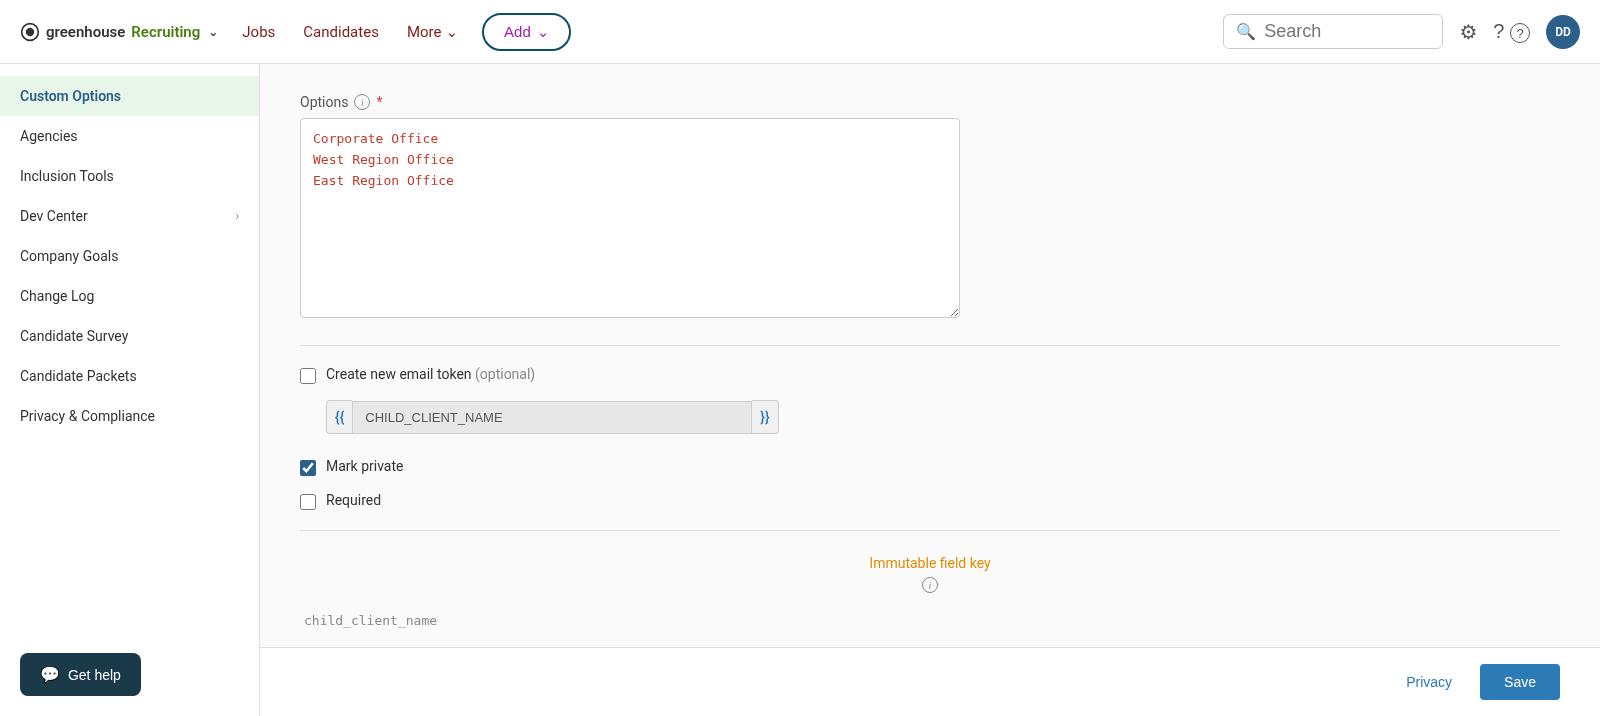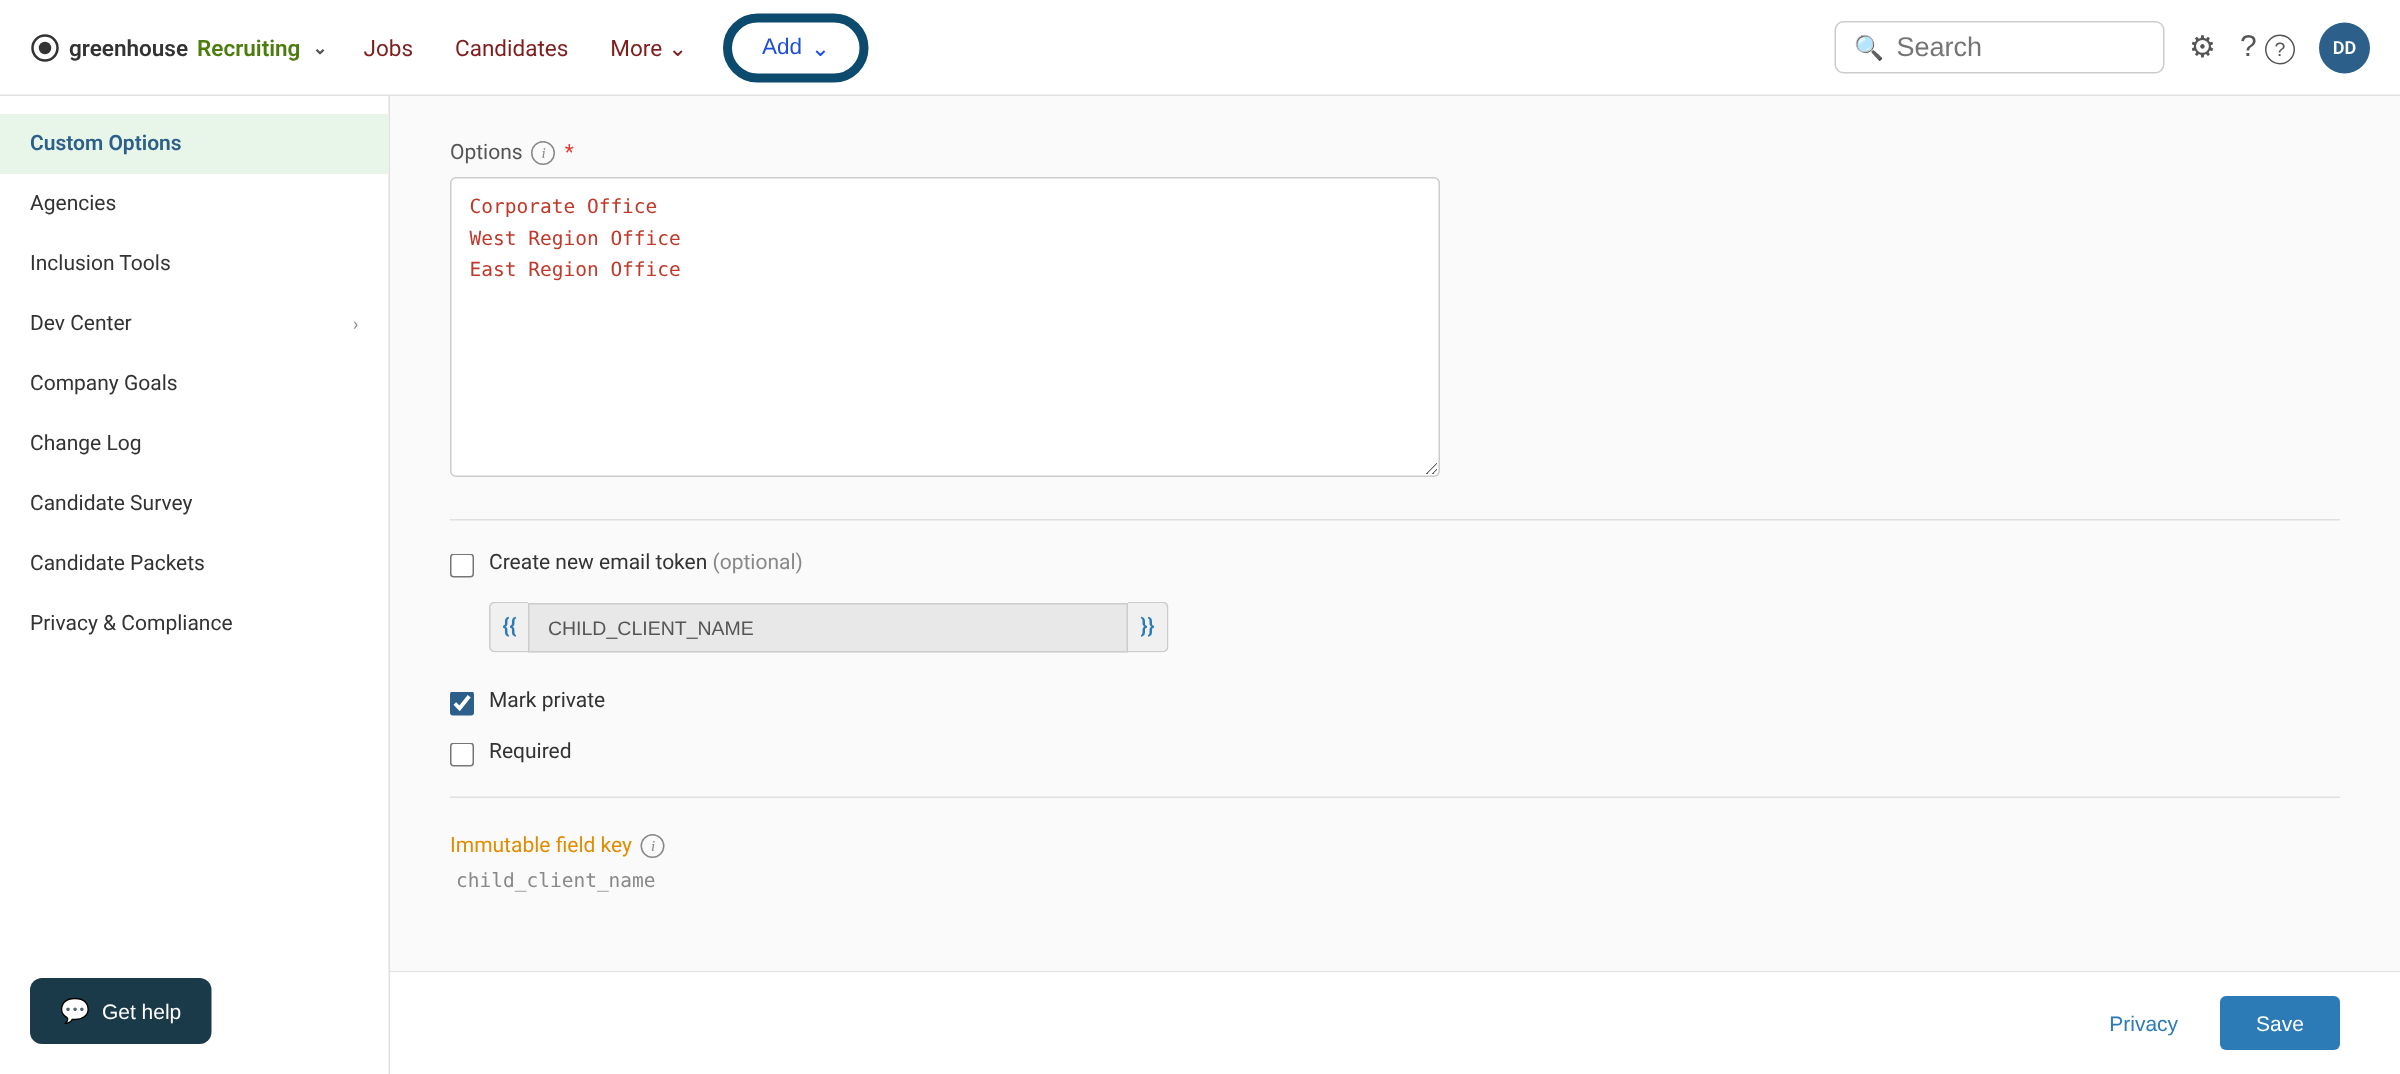--- a/index.html
+++ b/index.html
@@ -9,21 +9,21 @@
     .top-nav {
       display: flex; align-items: center; height: 64px; padding: 12px 20px; border-bottom: 1px solid #e0e0e0; background: #fff; flex-shrink: 0; gap: 24px;
     }
     .logo { display: flex; align-items: center; gap: 6px; font-size: 15px; font-weight: 600; color: #333; cursor: pointer; }
     .logo-text-green { color: #4d7c0f; }
     .logo-chevron { color: #555; font-size: 12px; margin-left: 2px; }
     .nav-links { display: flex; align-items: center; gap: 28px; }
     .nav-link { color: #7f1d1d; text-decoration: none; font-size: 15px; font-weight: 400; cursor: pointer; }
     .nav-link-more { display: flex; align-items: center; gap: 4px; }
     .add-btn {
-      border: 6px solid #0c4a6e; border-radius: 24px; padding: 8px 20px; color: #1d4ed8; background: #fff;
+      border: 2px solid #0c4a6e; border-radius: 24px; padding: 8px 20px; color: #a21caf; background: #fff;
       font-size: 15px; font-weight: 500; cursor: pointer; display: flex; align-items: center; gap: 6px;
     }
     .nav-right { margin-left: auto; display: flex; align-items: center; gap: 16px; }
     .search-bar {
       display: flex; align-items: center; border: 1px solid #ccc; border-radius: 6px; padding: 6px 12px; gap: 8px; width: 220px;
     }
     .search-bar input { border: none; outline: none; font-size: 18px; color: #15803d; width: 100%; }
     .search-icon { color: #888; font-size: 16px; }
     .nav-icon-btn { background: none; border: none; cursor: pointer; color: #555; font-size: 20px; position: relative; }
     .avatar-circle {
@@ -70,21 +70,21 @@
     .token-row { display: flex; align-items: center; gap: 0; margin-top: 8px; margin-left: 26px; }
     .token-brace { color: #2c7bb6; font-size: 14px; font-weight: 600; padding: 8px 8px; background: #f0f0f0; border: 1px solid #ccc; }
     .token-brace-left { border-radius: 4px 0 0 4px; border-right: none; }
     .token-brace-right { border-radius: 0 4px 4px 0; border-left: none; }
     .token-input {
       border: 1px solid #ccc; padding: 8px 12px; font-size: 13px; color: #555; background: #e8e8e8;
       width: 400px; outline: none;
     }
 
     .immutable-section { margin-top: 24px; }
-    .immutable-label { font-size: 14px; color: #e08c00; margin-bottom: 8px; display: flex; align-items: center; gap: 6px; }
+    .immutable-label { font-size: 14px; color: #e08c00; margin-bottom: 20px; display: flex; align-items: center; gap: 6px; flex-direction: column; }
     .immutable-value { font-size: 13px; color: #888; margin-left: 4px; font-family: monospace; }
 
     .bottom-actions {
       position: fixed; bottom: 0; right: 0; width: calc(100% - 260px); padding: 16px 40px;
       border-top: 1px solid #e0e0e0; background: #fff; display: flex; justify-content: flex-end; gap: 12px;
     }
     .cancel-btn { background: none; border: none; color: #2c7bb6; font-size: 14px; cursor: pointer; padding: 8px 16px; }
     .save-btn { background: #2c7bb6; color: #fff; border: none; border-radius: 4px; padding: 10px 24px; font-size: 14px; cursor: pointer; font-weight: 500; }
 
     

